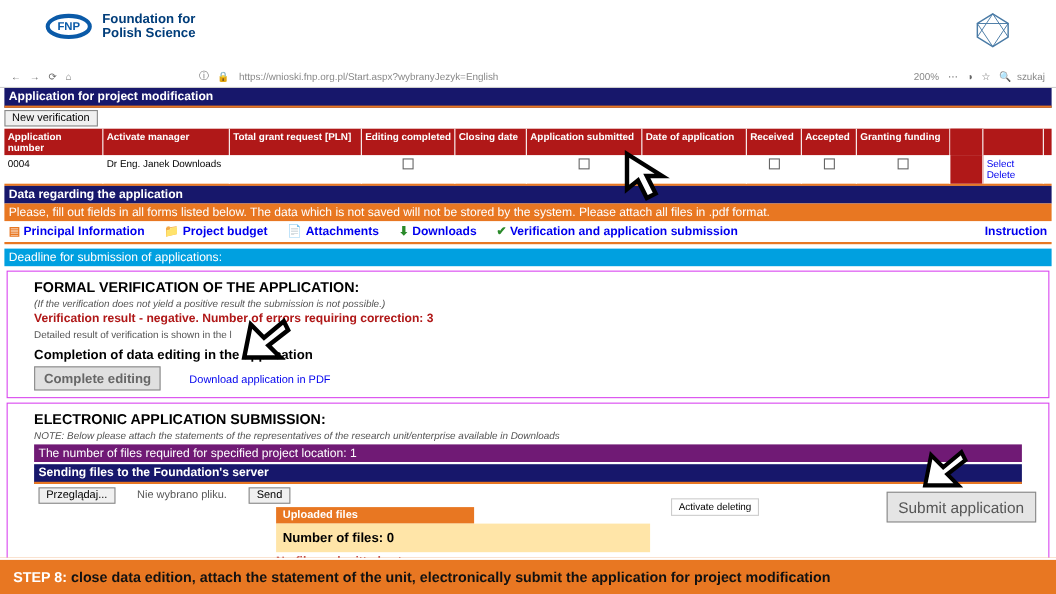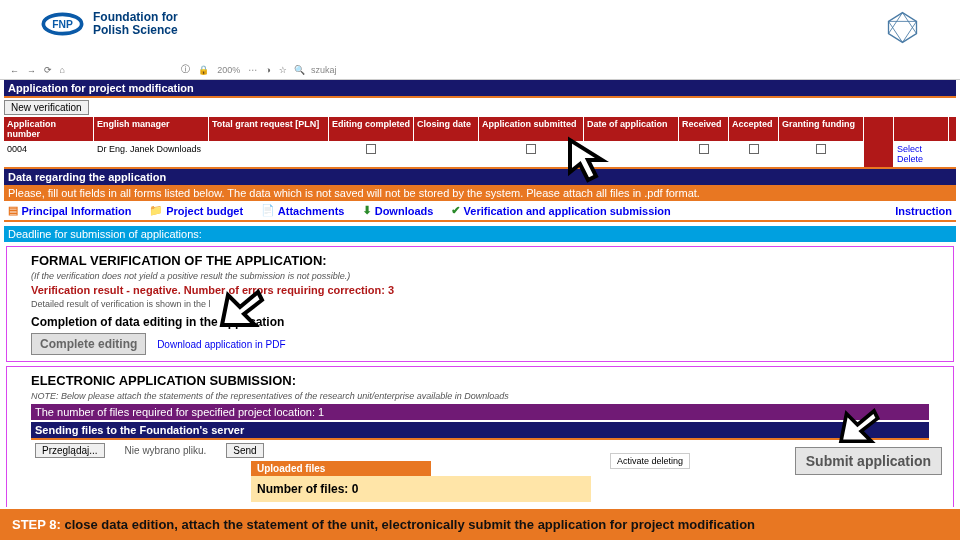--- a/index.html
+++ b/index.html
@@ -32,32 +32,32 @@
 .nav-tabs .tab{display:flex;align-items:center;gap:3px;color:#0000ee;cursor:pointer}
 .nav-tabs .instruction{margin-left:auto;color:#0000ee}
 .deadline{background:#00a0e0;color:#fff;padding:2px 4px;font-size:11px;margin-top:4px}
 .box{border:1px solid #d946ef;padding:6px 24px;margin:4px 2px;background:#fff}
 .box-title{font-size:13px;font-weight:bold;margin-bottom:3px}
 .box-note{font-size:9px;font-style:italic;color:#555;margin-bottom:3px}
 .verif-neg{color:#b01818;font-size:11px;font-weight:bold;margin-bottom:3px}
 .detail{font-size:9px;color:#555;margin-bottom:6px}
 .compl-title{font-size:12px;font-weight:bold;margin:4px 0}
 .btn-grey{border:1px solid #888;background:#e0e0e0;padding:3px 8px;font-size:12px;font-weight:bold;color:#666;display:inline-block}
-.btn-link{color:#0000ee;font-size:10px;margin-left:8px;cursor:pointer}
+.btn-link{color:#0000ee;font-size:10px;margin-left:23px;cursor:pointer}
 .cyan-bar{background:#701a75;color:#fff;padding:2px 4px;font-size:11px}
 .dark-bar{background:#17176b;color:#fff;padding:2px 4px;font-size:11px;font-weight:bold;margin-top:2px}
 .file-row{display:flex;align-items:center;gap:20px;padding:3px 4px}
 .browse-btn{border:1px solid #888;background:#f0f0f0;padding:1px 6px;font-size:10px}
 .no-file{font-size:10px;color:#555}
 .send-btn{border:1px solid #888;background:#f0f0f0;padding:1px 6px;font-size:10px}
 .uploaded-hdr{background:#e87722;color:#fff;padding:2px 6px;font-size:10px;font-weight:bold;width:180px;margin-left:220px}
 .files-box{background:#ffe5a8;margin-left:220px;width:340px;padding:6px;font-size:12px;font-weight:bold}
 .no-files{color:#b01818;font-weight:bold;font-size:11px;margin-left:220px;padding:3px 0}
 .activate-del{border:1px solid #ccc;background:#fff;font-size:9px;padding:2px 6px;position:absolute;left:610px;top:453px}
-.submit-btn{border:1px solid #888;background:#e5e5e5;padding:5px 10px;font-size:14px;font-weight:bold;color:#555;position:absolute;right:18px;top:447px}
+.submit-btn{border:1px solid #888;background:#e5e5e5;padding:5px 10px;font-size:14px;font-weight:normal;color:#555;position:absolute;right:18px;top:447px}
 .footer{position:absolute;bottom:0;left:0;right:0;background:#e87722;color:#fff;padding:8px 12px;font-size:13px;font-weight:bold;border-top:2px solid #fff}
 .footer-step{color:#fff}
 .footer-text{color:#111}
 .arrow{position:absolute;pointer-events:none}
 </style>
 </head>
 <body>
 
 <div class="top-banner">
   <div class="logo-left">
@@ -83,37 +83,38 @@
 </div>
 
 <div class="browser-bar">
   <span>←</span>
   <span>→</span>
   <span>⟳</span>
   <span>⌂</span>
   <span style="width:100px"></span>
   <span>ⓘ</span>
   <span class="lock-icon">🔒</span>
+  <span class="browser-url">https://wnioski.fnp.org.pl/Start.aspx?wybranyJezyk=English</span>
   <span class="zoom">200%</span>
   <span>⋯</span>
   <span>◑</span>
   <span>☆</span>
   <span class="search-right">
     <span>🔍</span>
     <span>szukaj</span>
   </span>
 </div>
 
 <div class="content">
   <div class="title-bar orange-underline">Application for project modification</div>
   <button class="new-app-btn">New verification</button>
 
   <div class="table-hdr">
     <div class="col1">Application number</div>
-    <div class="col2">English manager</div>
+    <div class="col2">Activate manager</div>
     <div class="col3">Total grant request [PLN]</div>
     <div class="col4">Editing completed</div>
     <div class="col5">Closing date</div>
     <div class="col6">Application submitted</div>
     <div class="col7">Date of application</div>
     <div class="col8">Received</div>
     <div class="col9">Accepted</div>
     <div class="col10">Granting funding</div>
     <div class="col11"></div>
     <div class="col12"></div>

